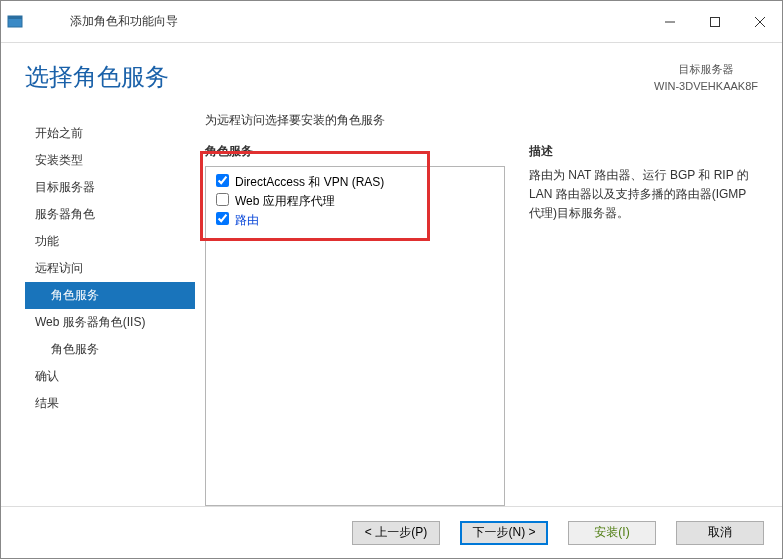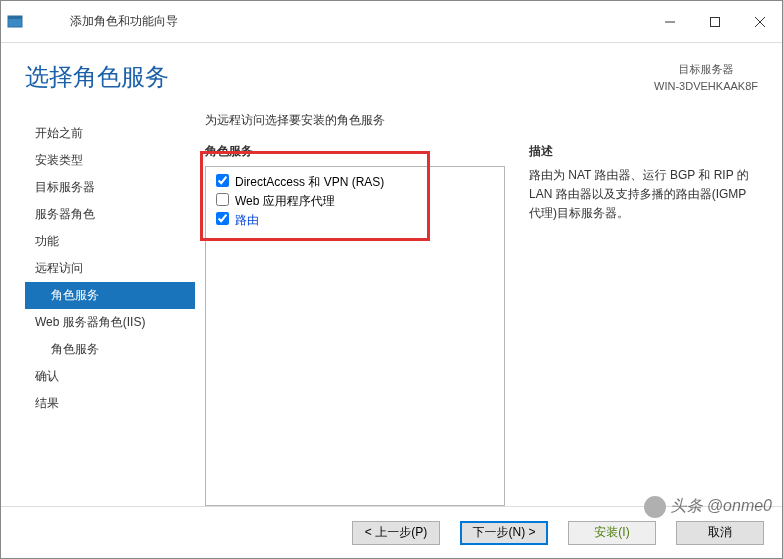--- a/index.html
+++ b/index.html
@@ -122,17 +122,14 @@
     </div>
   </div>
 
   <div class="button-bar">
     <button class="btn">&lt; 上一步(P)</button>
     <button class="btn primary">下一步(N) &gt;</button>
     <button class="btn" disabled="">安装(I)</button>
     <button class="btn">取消</button>
   </div>
 
-  <div class="watermark">
-    <span class="avatar"></span><span>头条 @onme0</span>
-  </div>
 
 </div>
 
 </body></html>

